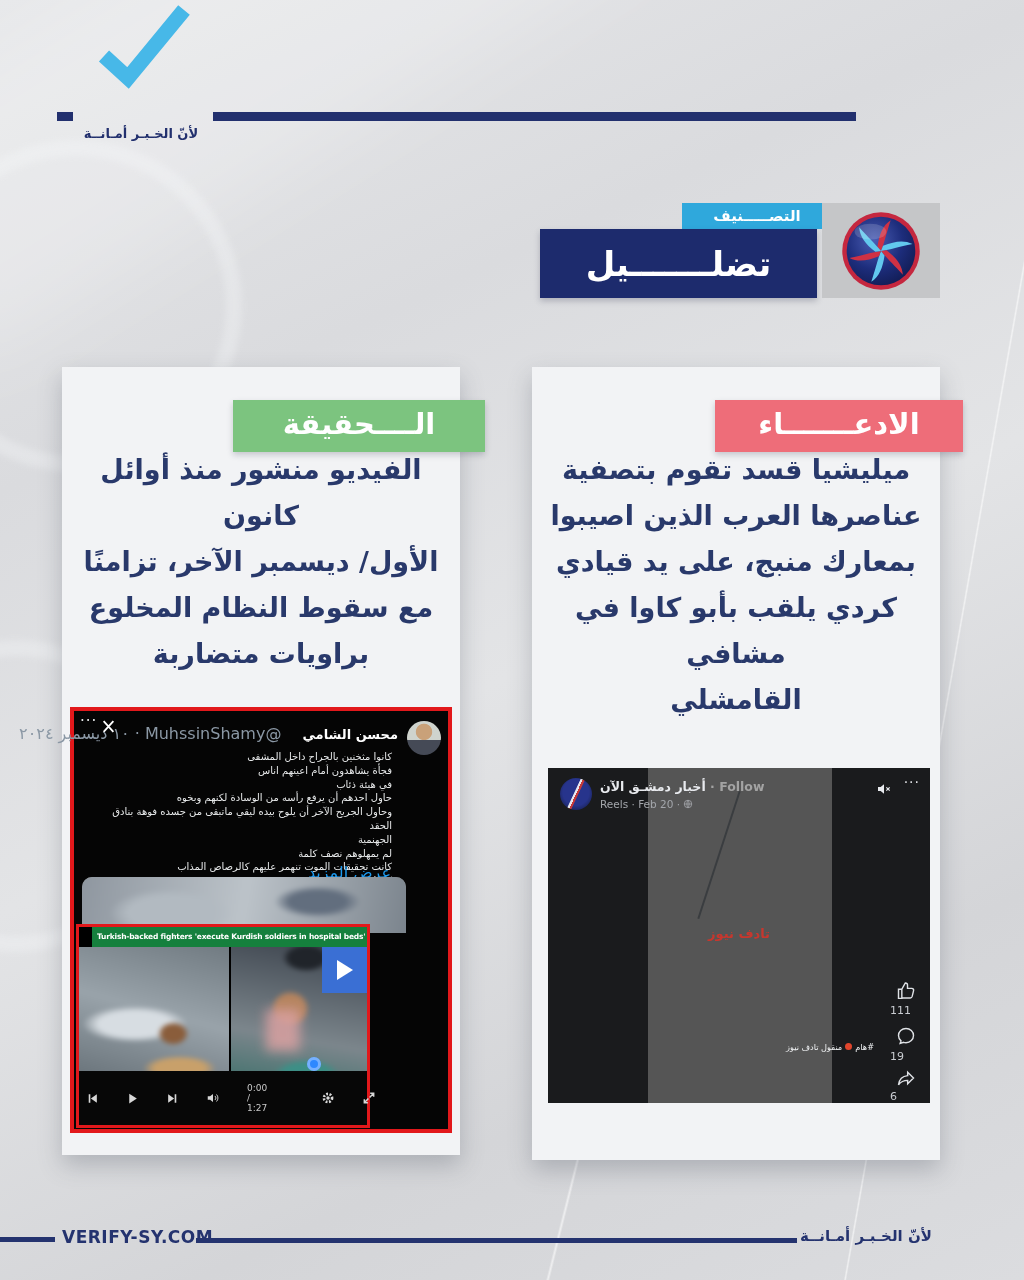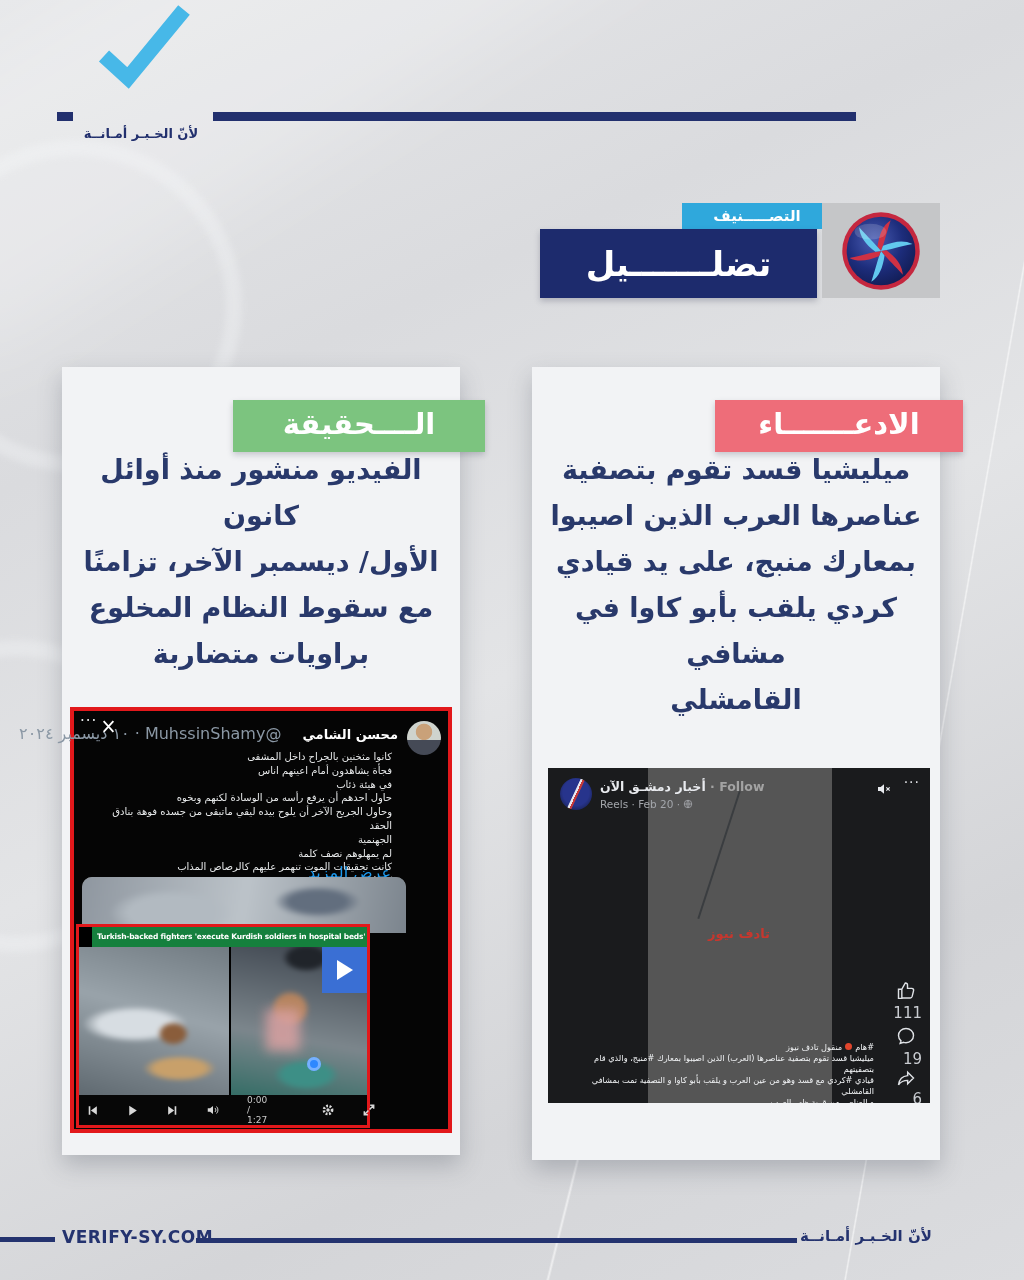--- a/index.html
+++ b/index.html
@@ -85,21 +85,21 @@
     linear-gradient(190deg,#39404a,#7c868c 60%,#2f6b63);}
   .censor{position:absolute;left:26%;top:42%;width:34px;height:42px;background:#d9a0a0;
     filter:blur(6px);opacity:.85;}
   .pbadge{position:absolute;left:56%;bottom:16%;width:14px;height:14px;border-radius:50%;
     background:#2d88ff;box-shadow:inset 0 0 0 3px rgba(255,255,255,.35);}
   .p-play{position:absolute;right:0;top:20px;width:45px;height:46px;background:#3a6fd4;z-index:4;
     display:flex;align-items:center;justify-content:center;cursor:pointer;}
   .p-play .tri{width:0;height:0;border-left:16px solid #fff;border-top:10px solid transparent;
     border-bottom:10px solid transparent;}
   .p-bar{position:absolute;left:0;right:0;bottom:0;height:30px;background:#070707;display:flex;
-    align-items:center;padding:0 7px;gap:27px;z-index:4;}
+    align-items:center;padding:12px 7px;gap:27px;z-index:4;}
   .p-time{color:#c9c9c9;font-size:9px;}
   .spacer{flex:1;}
   .icon-btn{display:flex;align-items:center;justify-content:center;cursor:pointer;}
   
   .fb{position:absolute;left:16px;top:401px;width:382px;height:335px;background:#1a1b1d;overflow:hidden;}
   .fb-video{position:absolute;left:100px;width:184px;top:0;bottom:0;overflow:hidden;background:#555;}
   .fb-video .blurlayer{filter:blur(1.4px);background:
     radial-gradient(10px 6px at 62% 12%,#f4f7f8 0 45%,rgba(0,0,0,0) 70%),
     radial-gradient(8px 5px at 78% 20%,#eef2f3 0 45%,rgba(0,0,0,0) 70%),
     radial-gradient(46px 24px at 46% 52%,#c09067 0 40%,rgba(0,0,0,0) 64%),
@@ -115,21 +115,21 @@
                radial-gradient(circle at 50% 45%,#27348c 0 55%,#10162e 100%);}
   .fb-name{position:absolute;left:52px;top:11px;color:#e8eaee;font-size:12.5px;font-weight:bold;
     white-space:nowrap;z-index:5;}
   .fb-follow{font-weight:bold;color:#a3a3a3;}
   .fb-meta-row{position:absolute;left:52px;top:30px;color:#a3a6ab;font-size:10.5px;display:flex;
     align-items:center;gap:3px;z-index:5;}
   .fb-sound{position:absolute;right:38px;top:13px;z-index:5;cursor:pointer;}
   .fb-dots{position:absolute;right:10px;top:6px;color:#dfe1e4;font-size:14px;letter-spacing:1px;z-index:5;cursor:pointer;}
   .fb-rail{position:absolute;right:8px;top:0;width:32px;height:100%;z-index:5;}
   .rail-item{position:absolute;left:0;width:32px;display:flex;justify-content:center;cursor:pointer;}
-  .rail-count{position:absolute;left:0;width:32px;text-align:right;color:#c9ccd1;font-size:15px;}
+  .rail-count{position:absolute;left:0;width:32px;text-align:left;color:#c9ccd1;font-size:11px;}
   .fb-caption{position:absolute;left:16px;right:56px;top:274px;direction:rtl;text-align:right;
     color:#f1f3f5;font-size:8.2px;line-height:11px;z-index:5;}
   .fb-caption p{margin:0;}
   .reddot{display:inline-block;width:7px;height:7px;border-radius:50%;background:#e0452c;margin:0 3px;}
   
   .ft-dash{position:absolute;left:0;top:1237px;width:55px;height:5px;background:#24336f;}
   .ft-site{position:absolute;left:62px;top:1227px;color:#24336f;font-size:17px;font-weight:bold;letter-spacing:.5px;}
   .ft-line{position:absolute;left:196px;top:1238px;width:601px;height:5px;background:#24336f;}
   .ft-slogan{position:absolute;left:800px;top:1227px;width:210px;color:#24336f;font-size:15px;
     font-weight:bold;direction:rtl;text-align:left;}
@@ -317,23 +317,20 @@
         <span class="rail-item" style="top:300px">
           <svg width="20" height="20" viewBox="0 0 24 24" fill="none" stroke="#dfe2e6" stroke-width="1.7">
               <path d="M14 5l7 7-7 7v-4.2C8.5 14.8 5.3 17 3 20.2 3.8 14 7.5 9.8 14 9.2V5z"></path>
             </svg>
         </span>
         <span class="rail-count" style="top:322px">6</span>
       </div>
 
       <div class="fb-caption">
         <p><span>#هام</span><span class="reddot"></span><span>منقول تادف نيوز</span></p>
-        <p class="prelines">ميليشيا قسد تقوم بتصفية عناصرها (العرب) الذين اصيبوا بمعارك #منبج، والذي قام بتصفيتهم
-قيادي #كردي مع قسد وهو من عين العرب و يلقب بأبو كاوا و التصفية تمت بمشافي القامشلي
-و العناصر من قرية ظهر العرب .</p>
 
       </div>
     </div>
   </section>
 
   <div class="ft-dash"></div>
   <div class="ft-site">VERIFY-SY.COM</div>
   <div class="ft-line"></div>
   <div class="ft-slogan">لأنّ الخـبـر أمـانــة</div>
 

